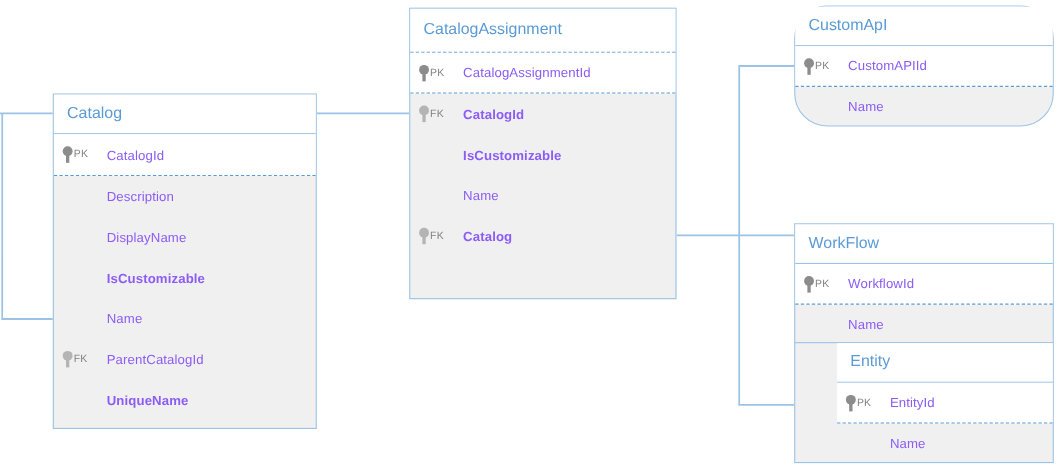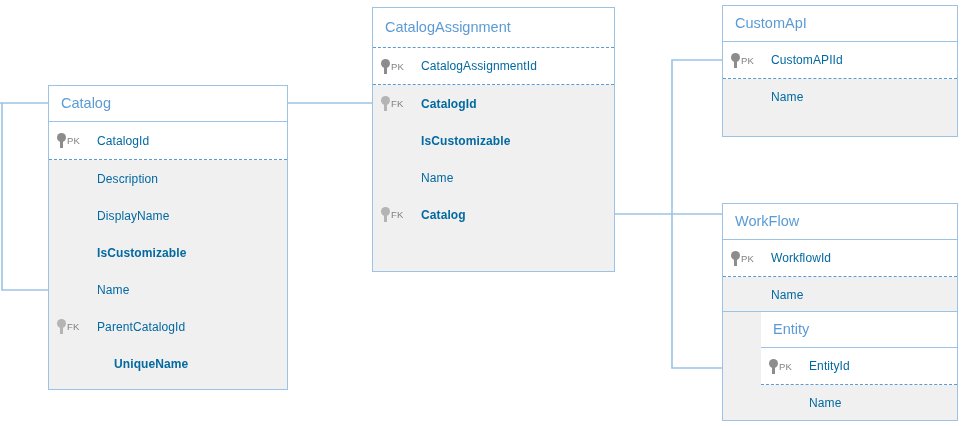--- a/index.html
+++ b/index.html
@@ -69,21 +69,21 @@
   }
   .row .keycol {
     width: 48px;
     min-width: 48px;
     display: flex;
     align-items: center;
     padding-left: 8px;
     box-sizing: border-box;
   }
   .row .fieldname {
-    color: #0369a1;
+    color: #8b5cf6;
     font-size: 12px;
     letter-spacing: 0.1px;
   }
   .row .fieldname.bold {
     font-weight: bold;
   }
   .keytag {
     color: #808080;
     font-size: 9.5px;
     margin-left: 1px;
@@ -172,21 +172,21 @@
         <span class="keycol">
           <span class="keyicon">
             <span class="khead" style="background:#b4b4b4;"></span>
               <span class="kstem" style="background:#b4b4b4;"></span>
           </span>
           <span class="keytag">FK</span>
         </span>
         <span class="fieldname">ParentCatalogId</span>
       </div>
 
-      <div class="row" style="height:37px;padding-left:17px;">
+      <div class="row" style="height:37px;">
         <span class="keycol"></span>
         <span class="fieldname bold">UniqueName</span>
       </div>
     </div>
   </div>
 
   <div class="entity" style="left:372px; top:7px; width:243px; height:265px;">
     <div class="entity-title dashed-bottom" style="height:40px;">CatalogAssignment</div>
     <div class="rows">
 
@@ -228,21 +228,21 @@
             <span class="khead" style="background:#b4b4b4;"></span>
               <span class="kstem" style="background:#b4b4b4;"></span>
           </span>
           <span class="keytag">FK</span>
         </span>
         <span class="fieldname bold">Catalog</span>
       </div>
     </div>
   </div>
 
-  <div class="entity" style="left:722px; top:5px; width:236px; height:132px;">
+  <div class="entity" style="left:722px; top:5px; width:236px; height:110px;border-radius:30px;">
     <div class="entity-title" style="height:36px;">CustomApI</div>
     <div class="rows">
 
       <div class="row pk-row" style="height:37px;">
         <span class="keycol">
           <span class="keyicon">
             <span class="khead"></span>
               <span class="kstem"></span>
           </span>
           <span class="keytag">PK</span>

